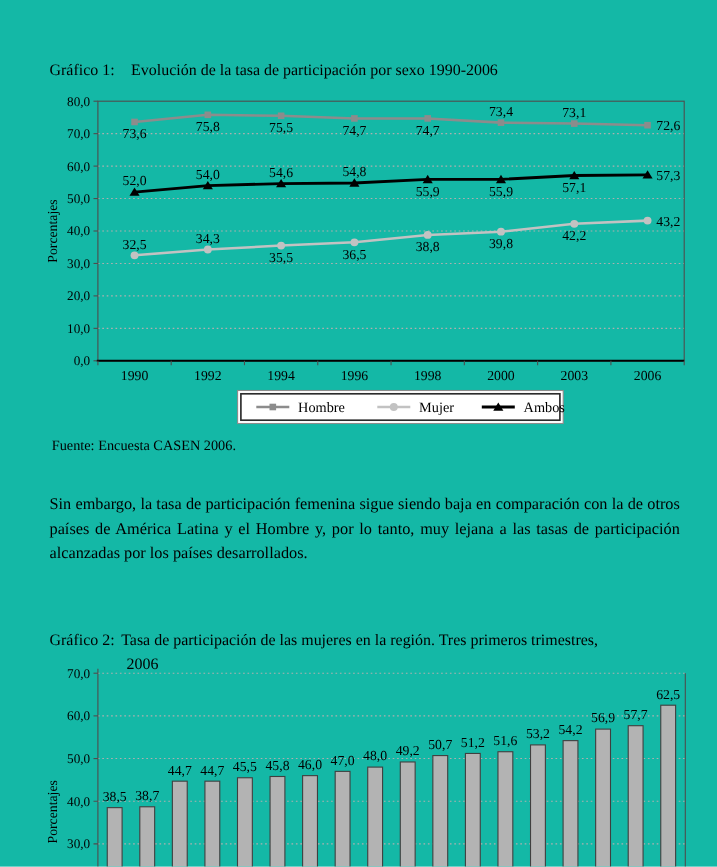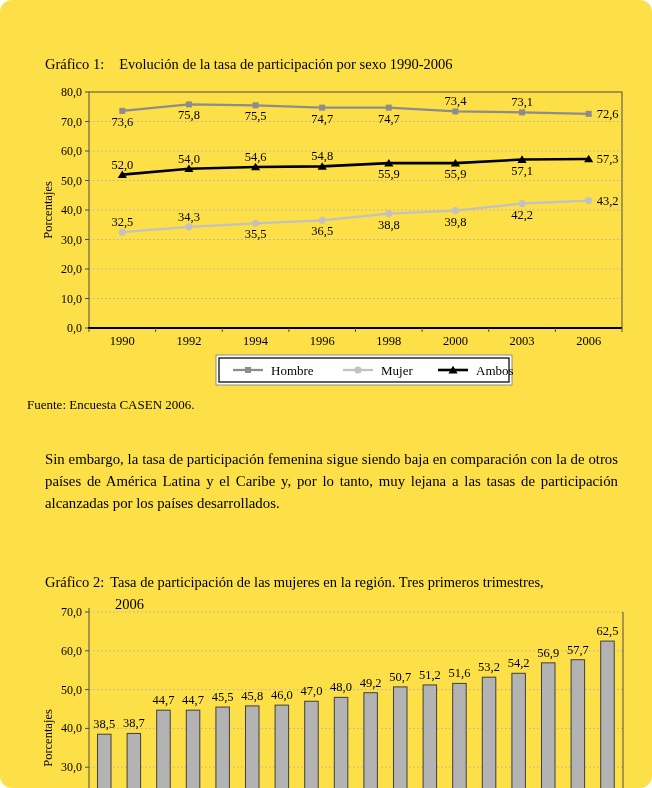--- a/index.html
+++ b/index.html
@@ -1,21 +1,21 @@
 <!DOCTYPE html>
 <html><head>
 <meta charset="utf-8">
 <style>
   html,body{margin:0;padding:0;background:#fff;}
-  .page{position:relative;width:652px;height:788px;background:#fde047;overflow:hidden;
-        font-family:"Liberation Serif","DejaVu Serif",serif;color:#000;border-radius:12px;}
+  .page{position:relative;width:652px;height:788px;background:#14b8a6;overflow:hidden;
+        font-family:"Liberation Serif","DejaVu Serif",serif;color:#000;}
   .abs{position:absolute;}
   .caption1{left:45px;top:56px;font-size:14.5px;white-space:nowrap;}
   .cap1-label{margin-right:15px;}
-  .fuente{left:27px;top:397px;font-size:13px;text-align:right;}
+  .fuente{left:47px;top:397px;font-size:13px;text-align:right;}
   .para{left:45px;top:448px;width:573px;font-size:14.8px;line-height:22px;text-align:justify;}
   .caption2{left:45px;top:552px;width:590px;font-size:14.5px;line-height:22px;margin-top:19px;}
   .cap2-label{margin-right:6px;}
   .cap2-line2{margin-left:70px;}
   svg{position:absolute;left:0;top:0;pointer-events:none;}
   svg text{font-family:"Liberation Serif","DejaVu Serif",serif;fill:#000;}
   .grid{stroke:#b0b0b0;stroke-width:1;stroke-dasharray:1.5 2.5;}
   .plotborder{fill:none;stroke:#4d4d4d;stroke-width:1;}
   .axisline{stroke:#000;stroke-width:1.8;}
   .vline{stroke:#4d4d4d;stroke-width:1;}
@@ -220,20 +220,20 @@
           <rect x="571.1" y="659.7239999999999" width="13.5" height="132.27600000000007" class="bar"></rect>
           <text x="577.85" y="653.7239999999999" text-anchor="middle" class="dlabel">57,7</text>
           <rect x="600.7" y="641.1" width="13.5" height="150.89999999999998" class="bar"></rect>
           <text x="607.45" y="635.1" text-anchor="middle" class="dlabel">62,5</text>
         </g>
       </g>
     </svg>
 
   <div class="abs fuente">Fuente: Encuesta CASEN 2006.</div>
 
-  <div class="abs para">Sin embargo, la tasa de participación femenina sigue siendo baja en comparación con la de otros países de América Latina y el Caribe y, por lo tanto, muy lejana a las tasas de participación alcanzadas por los países desarrollados.</div>
+  <div class="abs para">Sin embargo, la tasa de participación femenina sigue siendo baja en comparación con la de otros países de América Latina y el Hombre y, por lo tanto, muy lejana a las tasas de participación alcanzadas por los países desarrollados.</div>
 
   <div class="abs caption2">
     <div><span class="cap2-label">Gráfico 2:</span><span>Tasa de participación de las mujeres en la región. Tres primeros trimestres,</span></div>
     <div class="cap2-line2">2006</div>
   </div>
 
 </div>
 
 </body></html>

